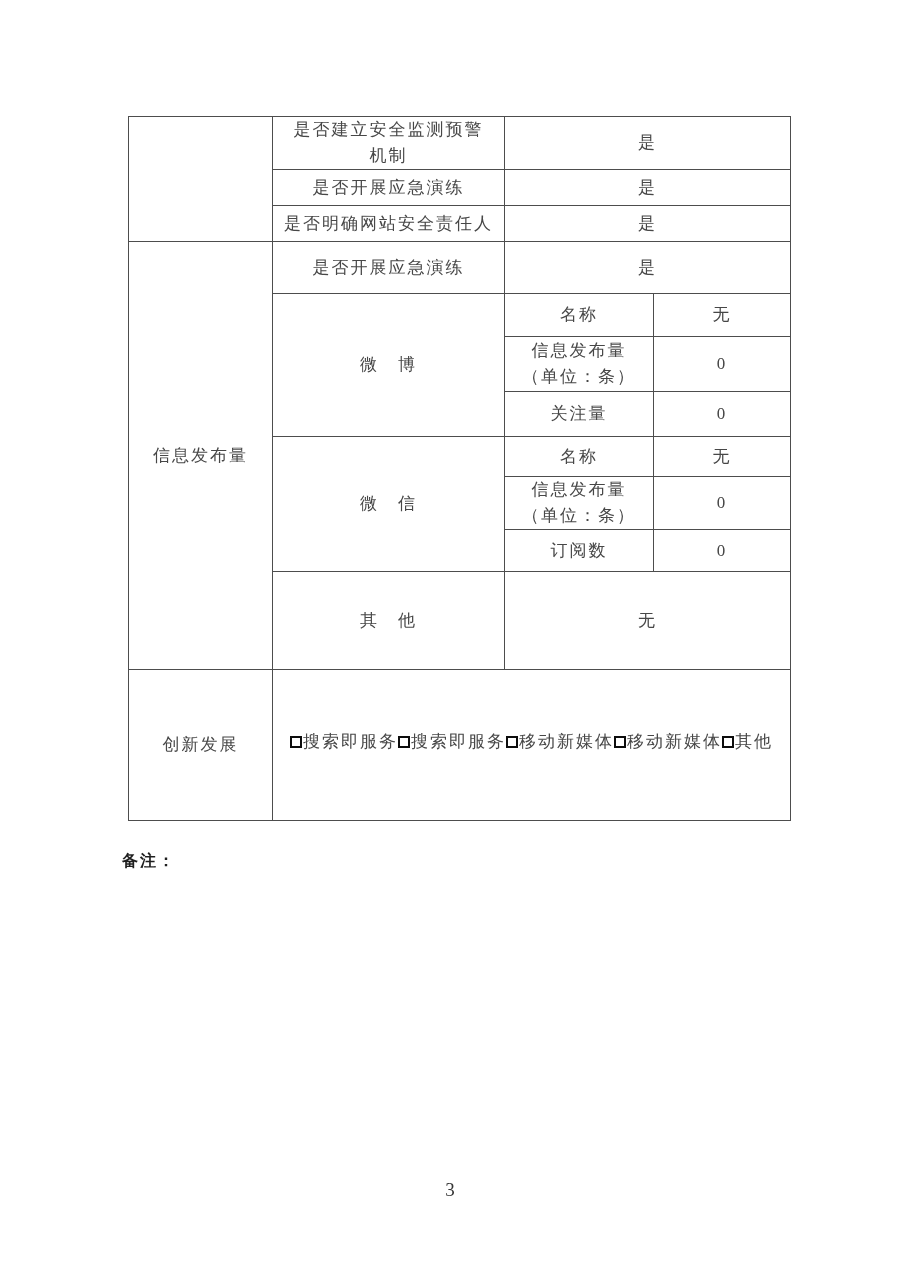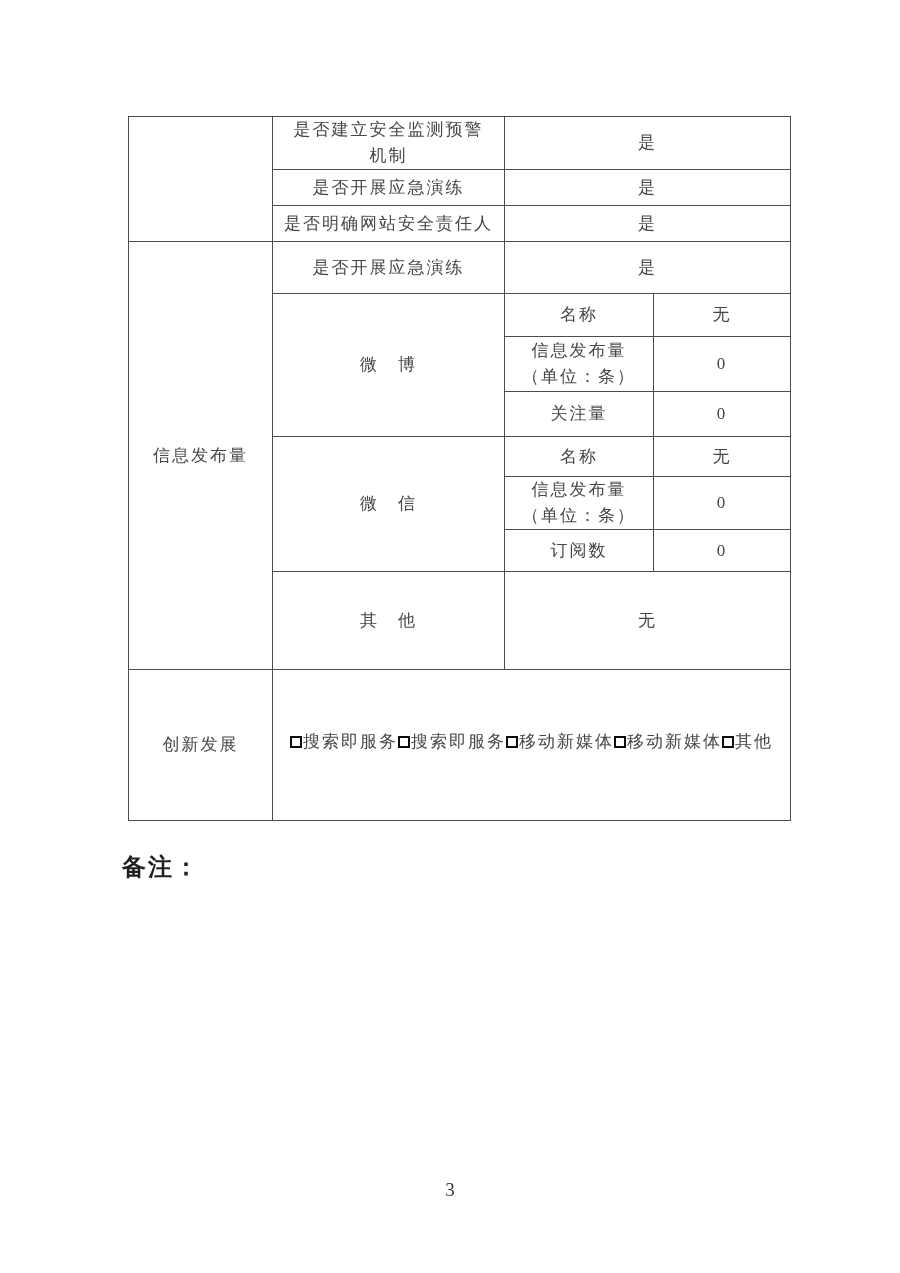--- a/index.html
+++ b/index.html
@@ -43,21 +43,21 @@
     white-space:nowrap;
   }
   .opt { display:inline-block; }
   .cb {
     display:inline-block; width:12px; height:12px;
     border:2px solid #0d0d0d; background:#ffffff;
     vertical-align:-1px; margin-right:1px;
   }
   .remark {
     position:absolute; left:122px; top:851px;
-    font-weight:bold; font-size:24px; color:#1f1f1f;
+    font-weight:bold; font-size:16px; color:#1f1f1f;
     letter-spacing:2px;
   }
   .pagenum {
     position:absolute; left:0; top:1179px; width:900px;
     text-align:center; font-size:19px; color:#363636;
   }
 </style>
 </head>
 <body>
 

